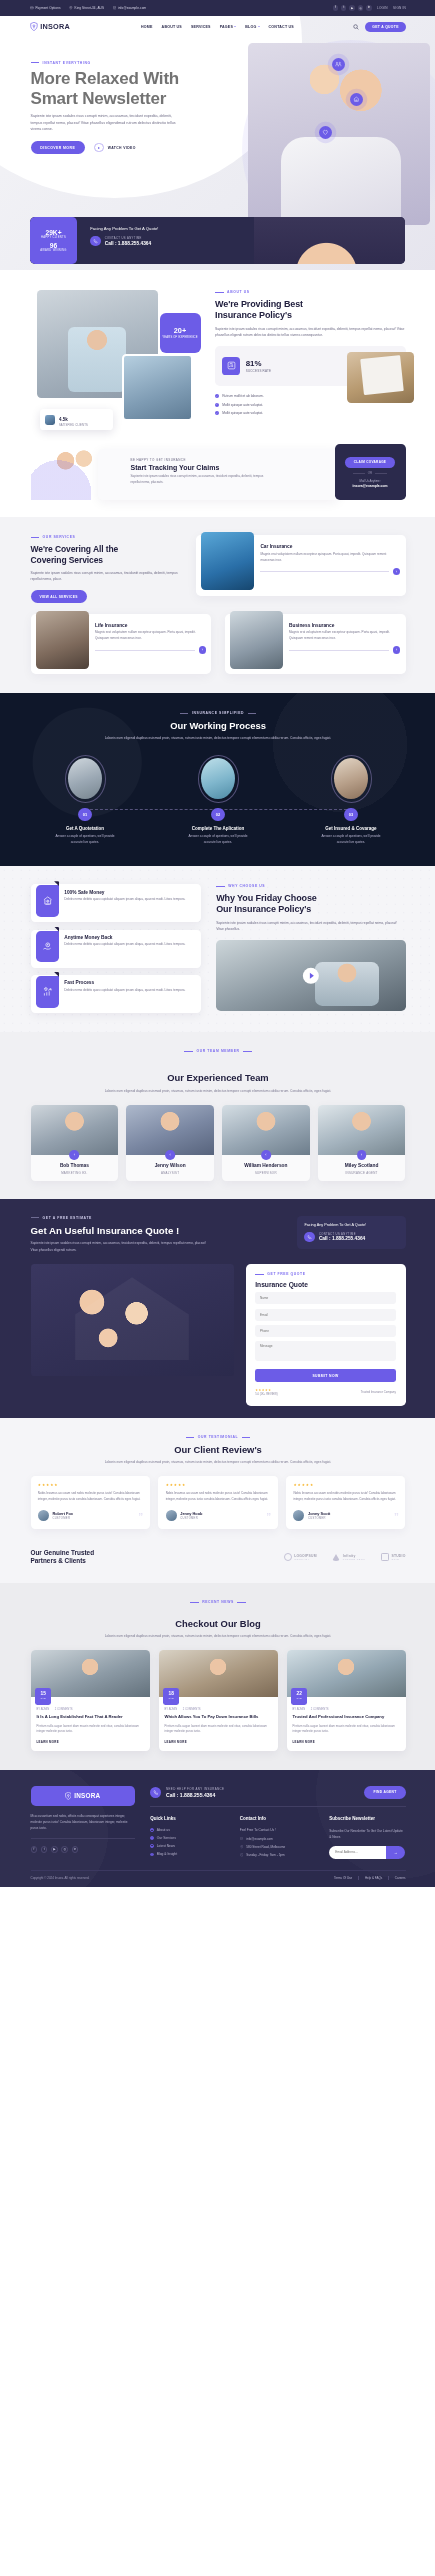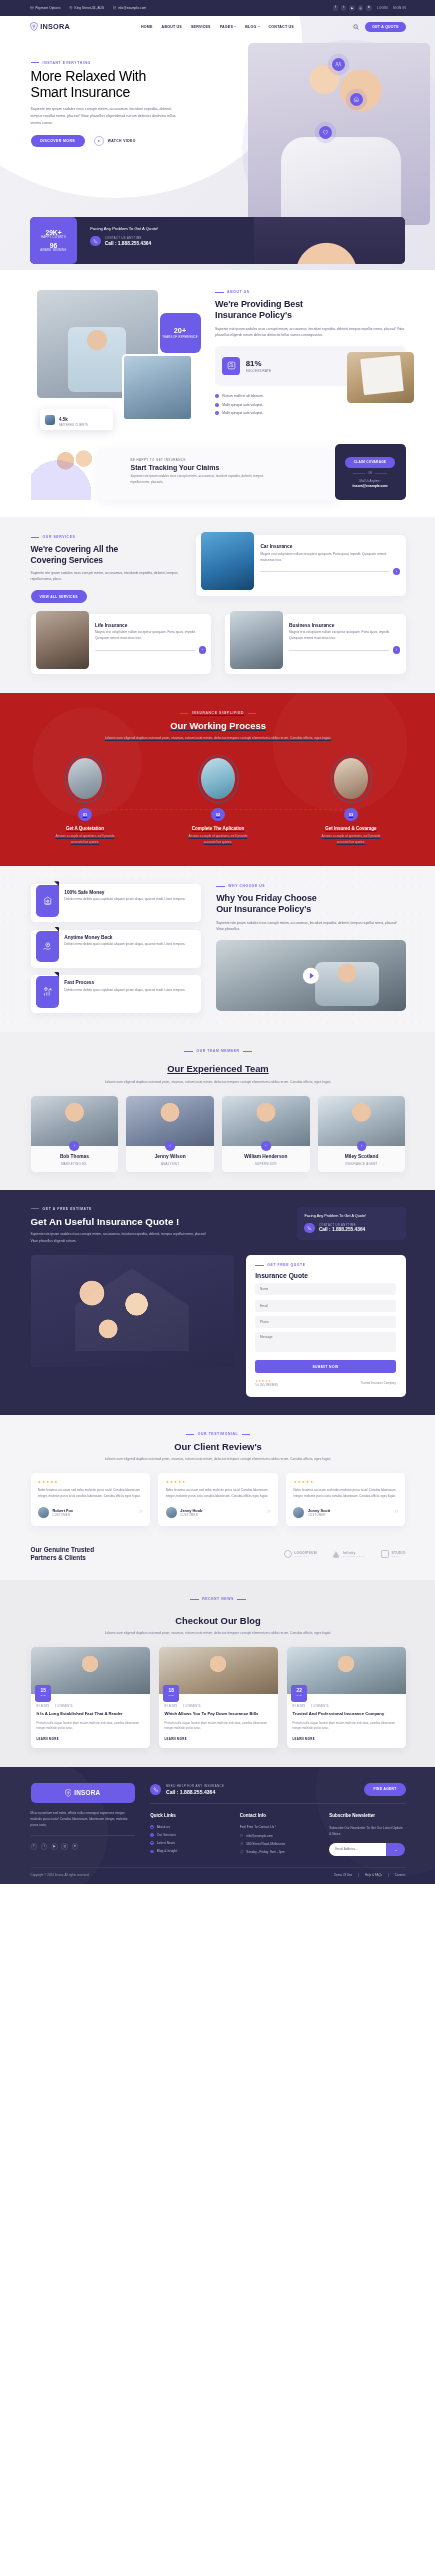--- a/index.html
+++ b/index.html
@@ -75,21 +75,21 @@
   .hero-photo::after{
     content:""; position:absolute; left:18%; top:52%; width:66%; height:48%;
     background:linear-gradient(160deg,#f5f5f7,#dcdae6);
     border-radius:24px 24px 0 0;
   }
   .hero-content { position:relative; z-index:5; padding-top:23px; }
   .eyebrow { display:flex; align-items:center; gap:3.6px; margin-bottom:4.8px; }
   .eyebrow .line { width:8.5px; height:0.6px; background:#7c6cf0; }
   .eyebrow span { color:#7c6cf0; font-size:3.4px; font-weight:bold; letter-spacing:0.6px; }
   .eyebrow.center { justify-content:center; }
-  .hero-h1 { font-size:14px; line-height:1.12; font-weight:normal; letter-spacing:-0.2px; color:#000000; }
+  .hero-h1 { font-size:17px; line-height:1.12; font-weight:bold; letter-spacing:-0.2px; color:#737373; }
   .hero-p { margin-top:5.4px; font-size:3.6px; line-height:1.85; color:#6e6b85; width:154px; }
   .hero-actions { margin-top:8.5px; display:flex; align-items:center; gap:9px; }
   .btn-primary {
     background:#6c5ce7; color:#fff; border:none; border-radius:12px;
     padding:4.2px 9.7px; font-size:3.5px; font-weight:bold; letter-spacing:0.4px;
   }
   .watch { display:flex; align-items:center; gap:4.2px; }
   .play-ring {
     width:9.7px;height:9.7px;border-radius:50%;border:0.6px solid #bfb6f5;
     display:flex;align-items:center;justify-content:center;
@@ -230,21 +230,21 @@
   .svc-img.biz { background:linear-gradient(160deg,#cfd8de,#8b99a6 60%,#5b6974); }
   .svc-body { flex:1; padding-top:3.6px; }
   .svc-body h4 { font-size:4.8px; color:#22203f; font-weight:bold; }
   .svc-body p { font-size:3.1px; line-height:1.85; color:#7b7890; margin-top:2.4px; }
   .svc-foot { display:flex; align-items:center; gap:3.6px; margin-top:4.8px; }
   .svc-foot .ln { flex:1; height:0.6px; background:#ddd9ee; }
   .svc-arrow { width:7.3px;height:7.3px;border-radius:50%;background:#6c5ce7;color:#fff;font-size:3.6px;display:flex;align-items:center;justify-content:center;}
   .svc-bottom { display:flex; gap:13.3px; margin-top:11px; }
 
   
-  .process { background:#b91c1c; padding:18px 0 20.6px; position:relative; overflow:hidden;text-decoration:underline; }
+  .process { background:#0f172a; padding:18px 0 20.6px; position:relative; overflow:hidden; }
   .process::before{content:"";position:absolute;inset:0;background:
      radial-gradient(circle at 20% 40%, rgba(255,255,255,.035) 0 54px, transparent 55px),
      radial-gradient(circle at 78% 30%, rgba(255,255,255,.03) 0 67px, transparent 67px);}
   .process .container{position:relative;z-index:2;}
   .eyebrow.white span { color:#cfccea; }
   .eyebrow.white .line { background:#6f6c93; }
   .proc-h { text-align:center; color:#fff; font-size:9.4px; font-weight:bold; margin-top:3px; }
   .proc-p { text-align:center; color:#c3c0d8; font-size:3.3px; line-height:1.9; margin:4.2px auto 0; width:260px;}
   .steps { display:flex; justify-content:space-between; margin-top:13.3px; padding:0 9px; position:relative;}
   .step { width:91px; text-align:center; position:relative; }
@@ -293,41 +293,41 @@
     background:radial-gradient(circle at 50% 25%,#eac4a4 0 9px,transparent 9.7px),linear-gradient(180deg,#cfd9e0,#9fb0bb);border-radius:7.3px;}
   .play-big {
     position:absolute; left:50%; top:50%; transform:translate(-50%,-50%);
     width:16.3px;height:16.3px;border-radius:50%;background:#fff;
     display:flex;align-items:center;justify-content:center; z-index:3;
   }
   .play-big i { width:0;height:0;border-left:4.8px solid #6c5ce7;border-top:3px solid transparent;border-bottom:3px solid transparent;margin-left:1.2px;display:block;}
 
   
   .team { background:#f0f0f3; padding:17px 0 18px; }
-  .team-h { text-align:center; font-size:9.4px; font-weight:bold; color:#22203f; margin-top:10px;text-decoration:underline;}
+  .team-h { text-align:center; font-size:9.4px; font-weight:bold; color:#22203f; margin-top:19px;}
   .team-p { text-align:center; color:#7b7890; font-size:3.3px; line-height:1.9; margin:4.2px auto 0; width:254px;}
   .team-grid { display:flex; gap:7.9px; margin-top:11px; }
   .tcard { flex:1; background:#fafafb; border-radius:4.2px; box-shadow:0 2.4px 9.7px rgba(30,25,70,.05); padding-bottom:6px; }
   .tphoto { height:50px; border-radius:4.2px 4.2px 0 0; position:relative; }
   .tp1{background:linear-gradient(160deg,#cfd6dc,#93a0ad 55%,#6d7b88);}
   .tp2{background:linear-gradient(160deg,#aeb9cc,#7a87a2 55%,#57637c);}
   .tp3{background:linear-gradient(160deg,#d5dee4,#98a7b4 55%,#6d7d8b);}
   .tp4{background:linear-gradient(160deg,#dfe6ea,#a3b2bd 55%,#77868f);}
   .tphoto::after{content:"";position:absolute;left:28%;top:14%;width:44%;height:58%;
     background:radial-gradient(circle at 50% 32%, #ecc5a5 0 9px, transparent 9.7px);border-radius:6px;}
   .tshare {
     position:absolute; left:50%; bottom:-4.8px; transform:translateX(-50%);
     width:9.7px;height:9.7px;border-radius:50%;background:#6c5ce7;color:#fff;
     display:flex;align-items:center;justify-content:center;font-size:3.6px; z-index:3;
   }
   .tname { text-align:center; font-size:4.8px; font-weight:bold; color:#22203f; margin-top:8.5px; }
   .trole { text-align:center; font-size:2.9px; color:#8a879f; letter-spacing:0.3px; margin-top:2.4px; }
 
   
-  .quote { background:#2e2c4e; padding:17px 0 18px; position:relative; overflow:hidden;}
+  .quote { background:#2e2c4e; padding:17px 0 12px; position:relative; overflow:hidden;}
   .q-top { display:flex; gap:12px; align-items:flex-start; }
   .q-left { flex:1; }
   .q-h { color:#fff; font-size:9.7px; font-weight:bold; }
   .q-p { color:#bfbcd6; font-size:3.3px; line-height:1.9; margin-top:4.8px; width:182px;}
   .q-callbox { width:109px; background:#33315a; border-radius:4.2px; padding:7.3px 7.9px; }
   .q-callbox h5 { color:#fff; font-size:3.8px; font-weight:normal; }
   .q-bottom { display:flex; gap:12px; margin-top:11px; }
   .q-img {
     flex:1; height:112px; border-radius:3.6px; position:relative;
     background:
@@ -535,21 +535,21 @@
       </div>
     </div>
 
     <div class="container hero-content">
       <div class="eyebrow">
         <i class="line"></i>
         <span>INSTANT EVERYTHING</span>
       </div>
       <h1 class="hero-h1">
         <span>More Relaxed With</span><br>
-        <span>Smart Insurance</span>
+        <span>Smart Newsletter</span>
       </h1>
       <p class="hero-p">Sapiente iste ipsam sodales risus corrupti minim, accusamus, tincidunt expedita, deleniti, tempus repellat nemo, placeat! Vitae phasellus eligendimad rutrum delectus distinctio tellus viverra conse.</p>
       <div class="hero-actions">
         <button class="btn-primary">DISCOVER MORE</button>
         <div class="watch">
           <span class="play-ring">
               <i class="play-tri"></i>
             </span>
           <span>WATCH VIDEO</span>
         </div>

